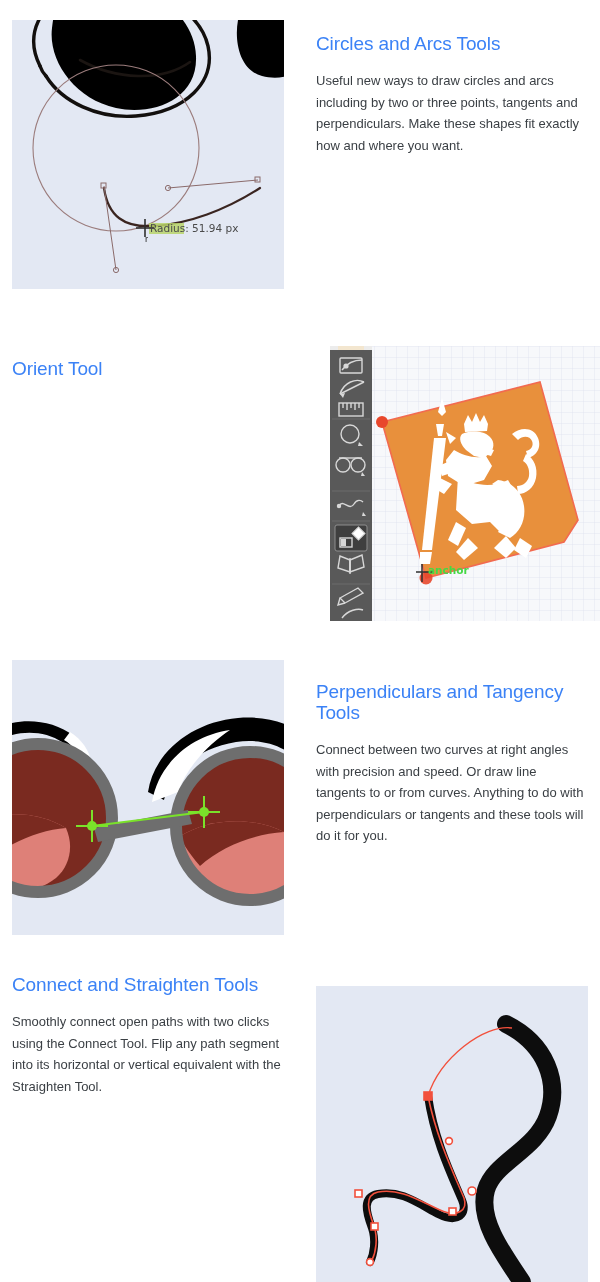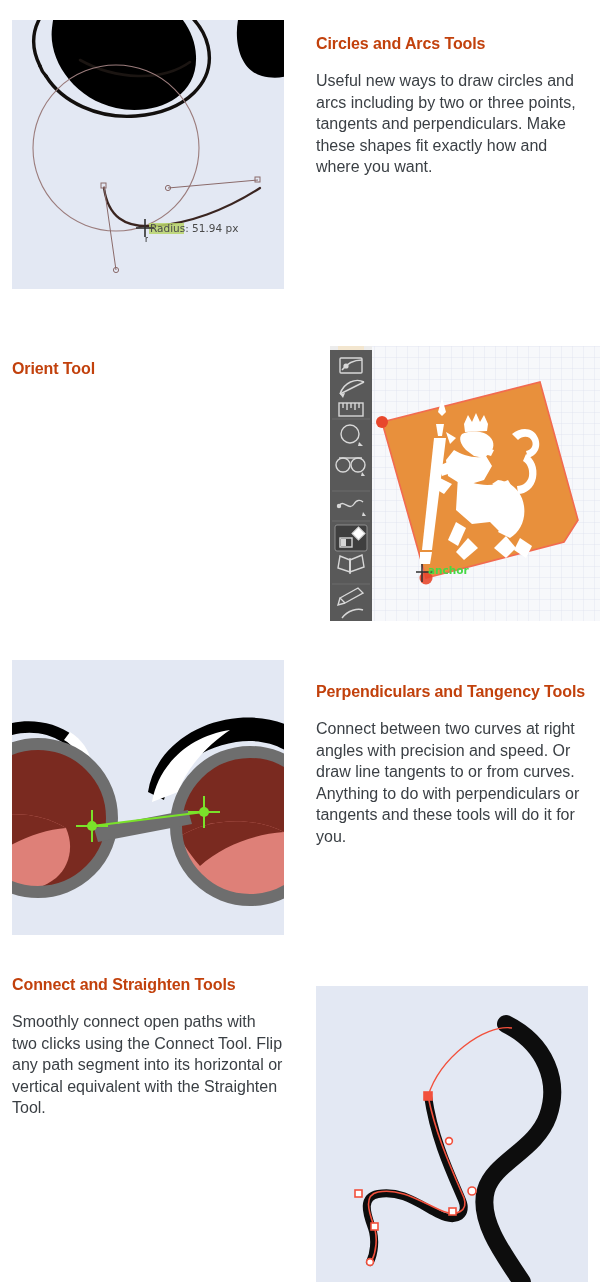--- a/index.html
+++ b/index.html
@@ -15,29 +15,29 @@
   
   .feature{position:absolute;}
   .media{
     position:absolute;
     background:#e3e8f3;
     overflow:hidden;
   }
   .copy{position:absolute;}
   .copy h2{
     margin:0 0 16px 0;
-    font-size:16px;
+    font-size:19px;
     line-height:21px;
-    font-weight:bold;
-    color:#c2410c;
+    font-weight:normal;
+    color:#3b82f6;
     letter-spacing:-0.1px;
   }
   .copy p{
     margin:0;
-    font-size:16px;
+    font-size:13px;
     line-height:21.5px;
     color:#3a3f44;
   }
 
   
   #row1 .media{left:12px;top:20px;width:272px;height:269px;}
   #row1 .copy {left:316px;top:33px;width:272px;}
 
   #row2 .media{left:316px;top:346px;width:272px;height:275px;margin-left:14px;}
   #row2 .copy {left:12px;top:358px;width:272px;}

